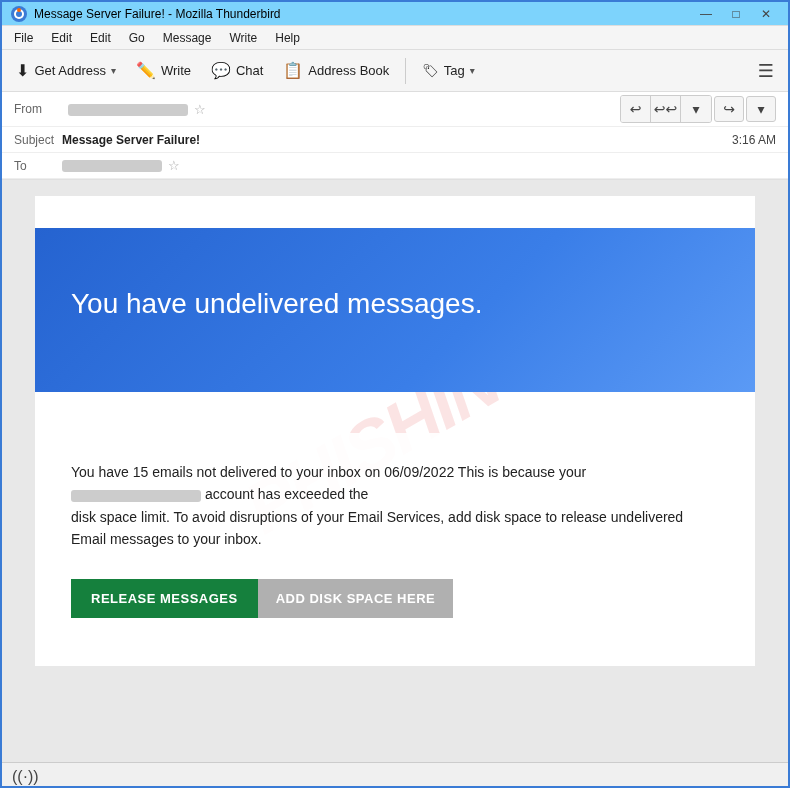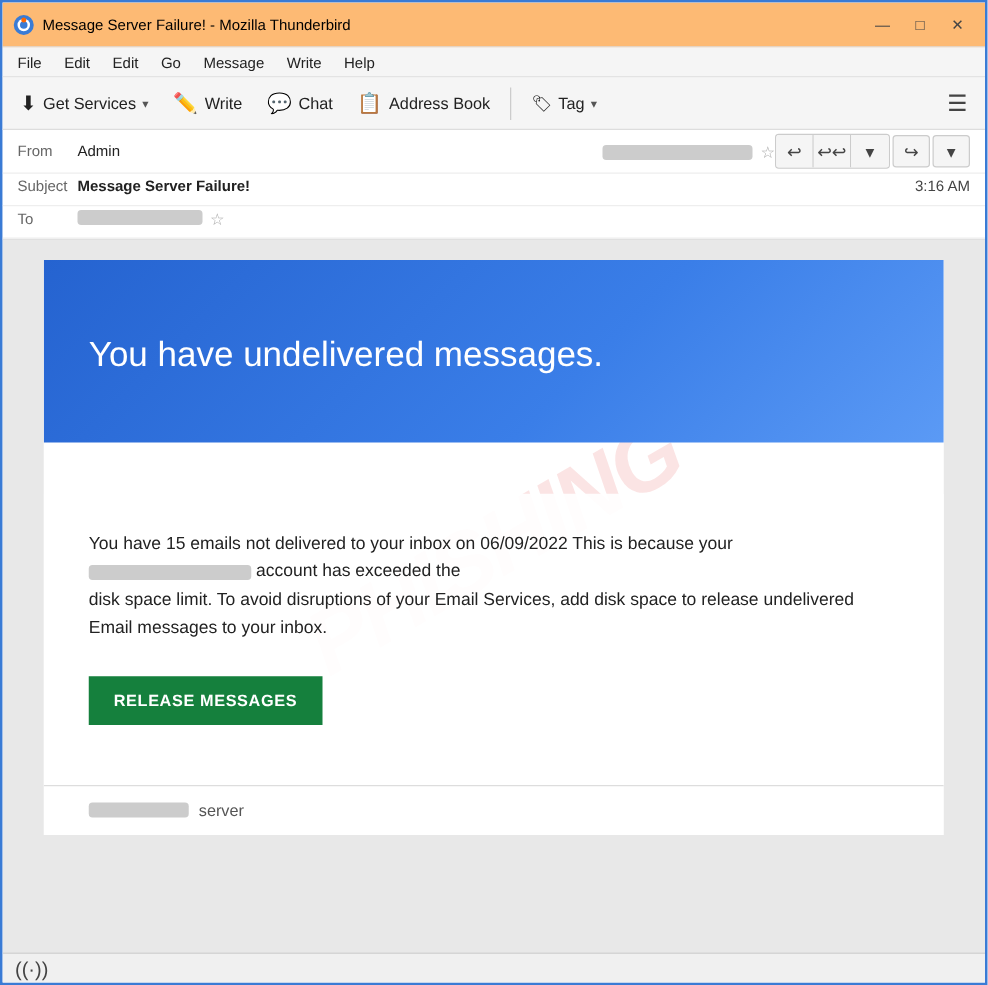--- a/index.html
+++ b/index.html
@@ -8,22 +8,22 @@
       font-size: 13px;
       background: #fff;
       width: 790px;
       height: 788px;
       overflow: hidden;
       border: 2px solid #3a7bd5;
     }
 
     
     .titlebar {
-      background: #fdba74;
-      height: 36px;
+      background: #7dd3fc;
+      height: 24px;
       display: flex;
       align-items: center;
       padding: 0 8px;
       border-bottom: 1px solid #ddd;
       user-select: none;
     }
     .titlebar-icon {
       width: 18px;
       height: 18px;
       margin-right: 6px;
@@ -113,20 +113,21 @@
     .tag-icon { font-size: 13px; }
 
     
     .email-header {
       background: #fff;
       border-bottom: 1px solid #e0e0e0;
       padding: 0;
     }
     .email-header-row {
       display: flex;
+      align-items: center;
       padding: 3px 12px;
       border-bottom: 1px solid #eee;
       min-height: 26px;
     }
     .email-header-label {
       color: #666;
       font-size: 12px;
       width: 48px;
       flex-shrink: 0;
     }
@@ -220,23 +221,24 @@
       white-space: nowrap;
       pointer-events: none;
       z-index: 0;
       letter-spacing: -2px;
       font-style: italic;
     }
 
     
     .email-banner {
       background: linear-gradient(135deg, #2563d0 0%, #3a7ee8 60%, #5b9af5 100%);
-      padding: 60px 36px 54px 36px;
+      padding: 60px 36px 72px 36px;
       position: relative;
       z-index: 1;
+      margin-top: 32px;
     }
     .email-banner-text {
       color: #fff;
       font-size: 28px;
       font-weight: 400;
     }
 
     
     .email-content {
       padding: 28px 36px 20px 36px;
@@ -358,21 +360,21 @@
     <span class="menu-item">Edit</span>
     <span class="menu-item">Go</span>
     <span class="menu-item">Message</span>
     <span class="menu-item">Write</span>
     <span class="menu-item">Help</span>
   </div>
 
   <div class="toolbar">
     <button class="toolbar-btn">
       <span class="toolbar-icon">⬇</span>
-      <span>Get Services</span>
+      <span>Get Address</span>
       <span class="dropdown-arrow">▾</span>
     </button>
     <button class="toolbar-btn">
       <span class="toolbar-icon">✏️</span>
       <span>Write</span>
     </button>
     <button class="toolbar-btn">
       <span class="toolbar-icon">💬</span>
       <span>Chat</span>
     </button>
@@ -389,21 +391,20 @@
     <div class="toolbar-spacer"></div>
     <span class="toolbar-hamburger">☰</span>
   </div>
 
   <div class="email-area">
 
     <div class="email-header">
       <div class="email-header-row">
         <div style="display:flex; align-items:center; flex:1;">
           <span class="email-header-label">From</span>
-          <span class="email-header-value">Admin</span>
           <span style="margin-left:6px;">
             <span class="email-redacted" style="width:120px;"></span>
           </span>
           <span class="star-icon">☆</span>
         </div>
         <div class="action-row" style="border:none; padding:0; gap:2px;">
           <div class="action-btn-group">
             <button class="action-btn" title="Reply">↩</button>
             <button class="action-btn" title="Reply All">↩↩</button>
             <button class="action-btn">▾</button>
@@ -435,27 +436,24 @@
 
         <div class="email-content">
           <p class="email-body-text">
             <span>You have 15 emails not delivered to your inbox on 06/09/2022
 This is because your </span><span class="email-redacted" style="width:130px; display:inline-block;"></span><span> account has exceeded
 the<br><span>disk space limit. To avoid disruptions of your Email Services, add disk space to release undelivered Email messages to your inbox.</span></span>
           </p>
 
           <div class="cta-buttons">
             <button class="btn-release">RELEASE MESSAGES</button>
+            <button class="btn-add-disk">ADD DISK SPACE HERE</button>
           </div>
         </div>
 
-        <div class="email-footer">
-          <span class="footer-redacted" style="width:80px;"></span>
-          <span class="footer-text">server</span>
-        </div>
 
       </div>
     </div>
 
     <div class="statusbar">
       <span class="status-wifi">((·))</span>
     </div>
 
   </div>
 </div>

